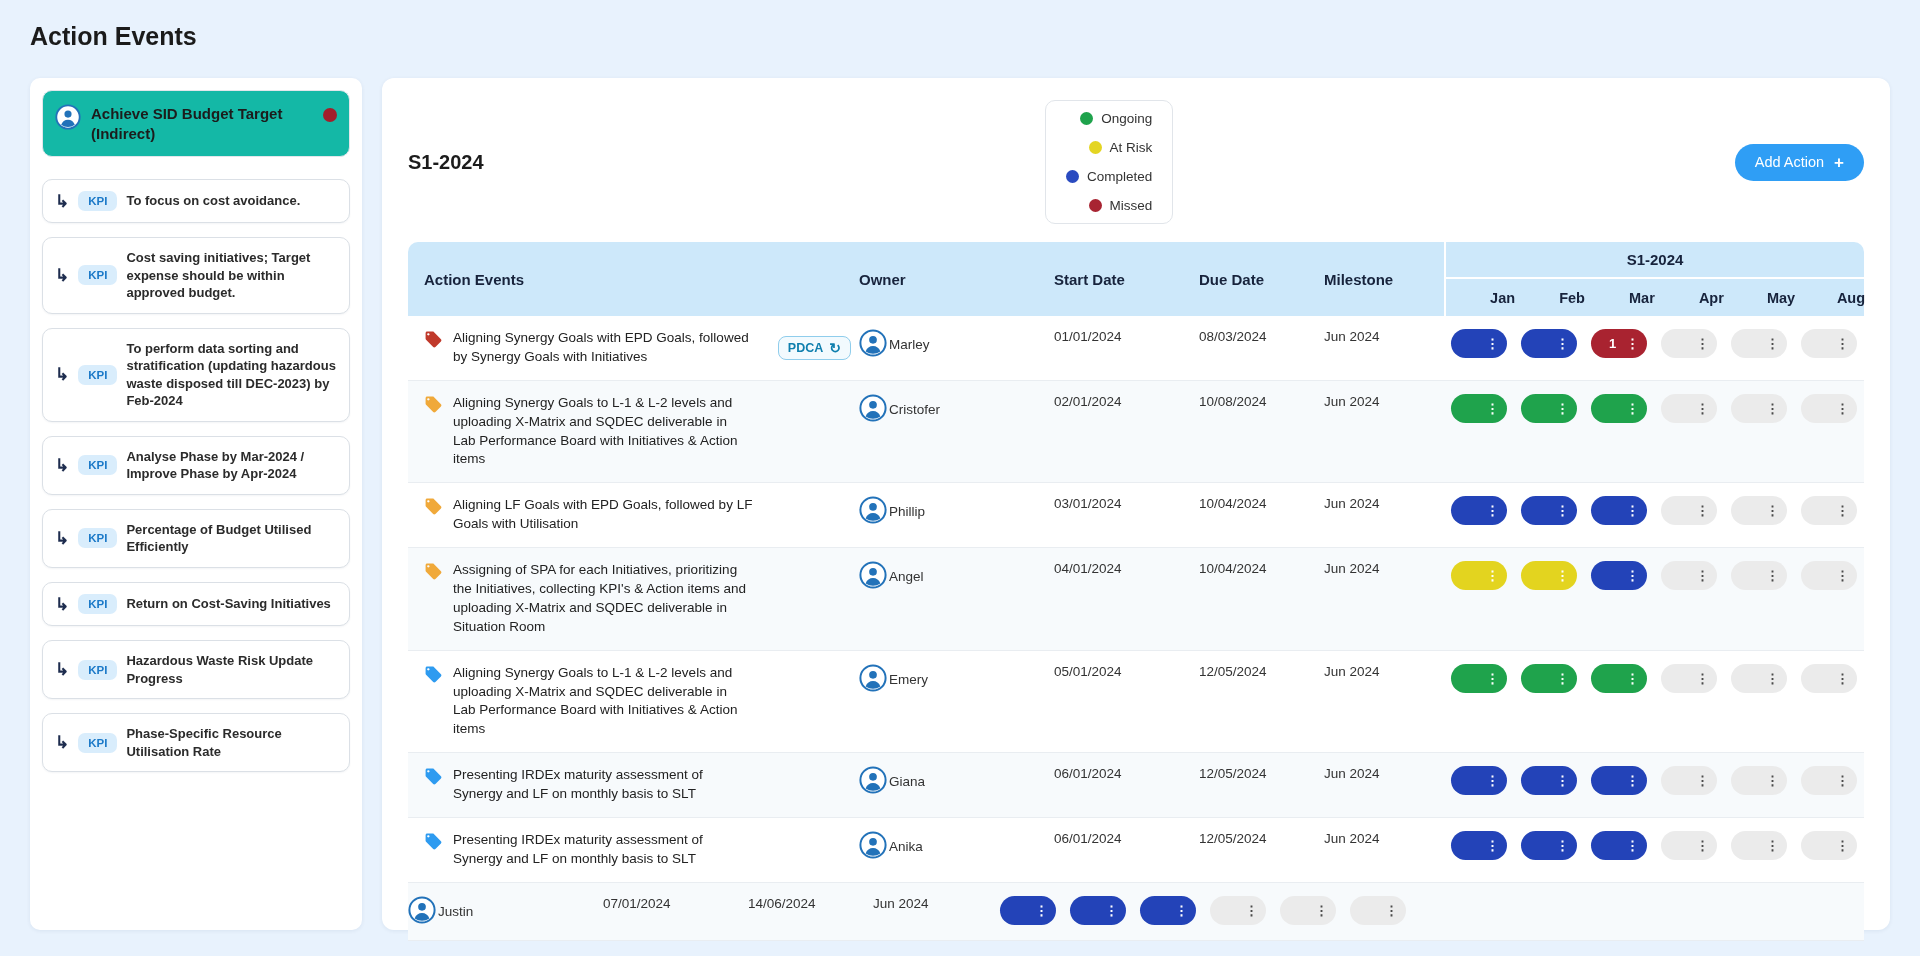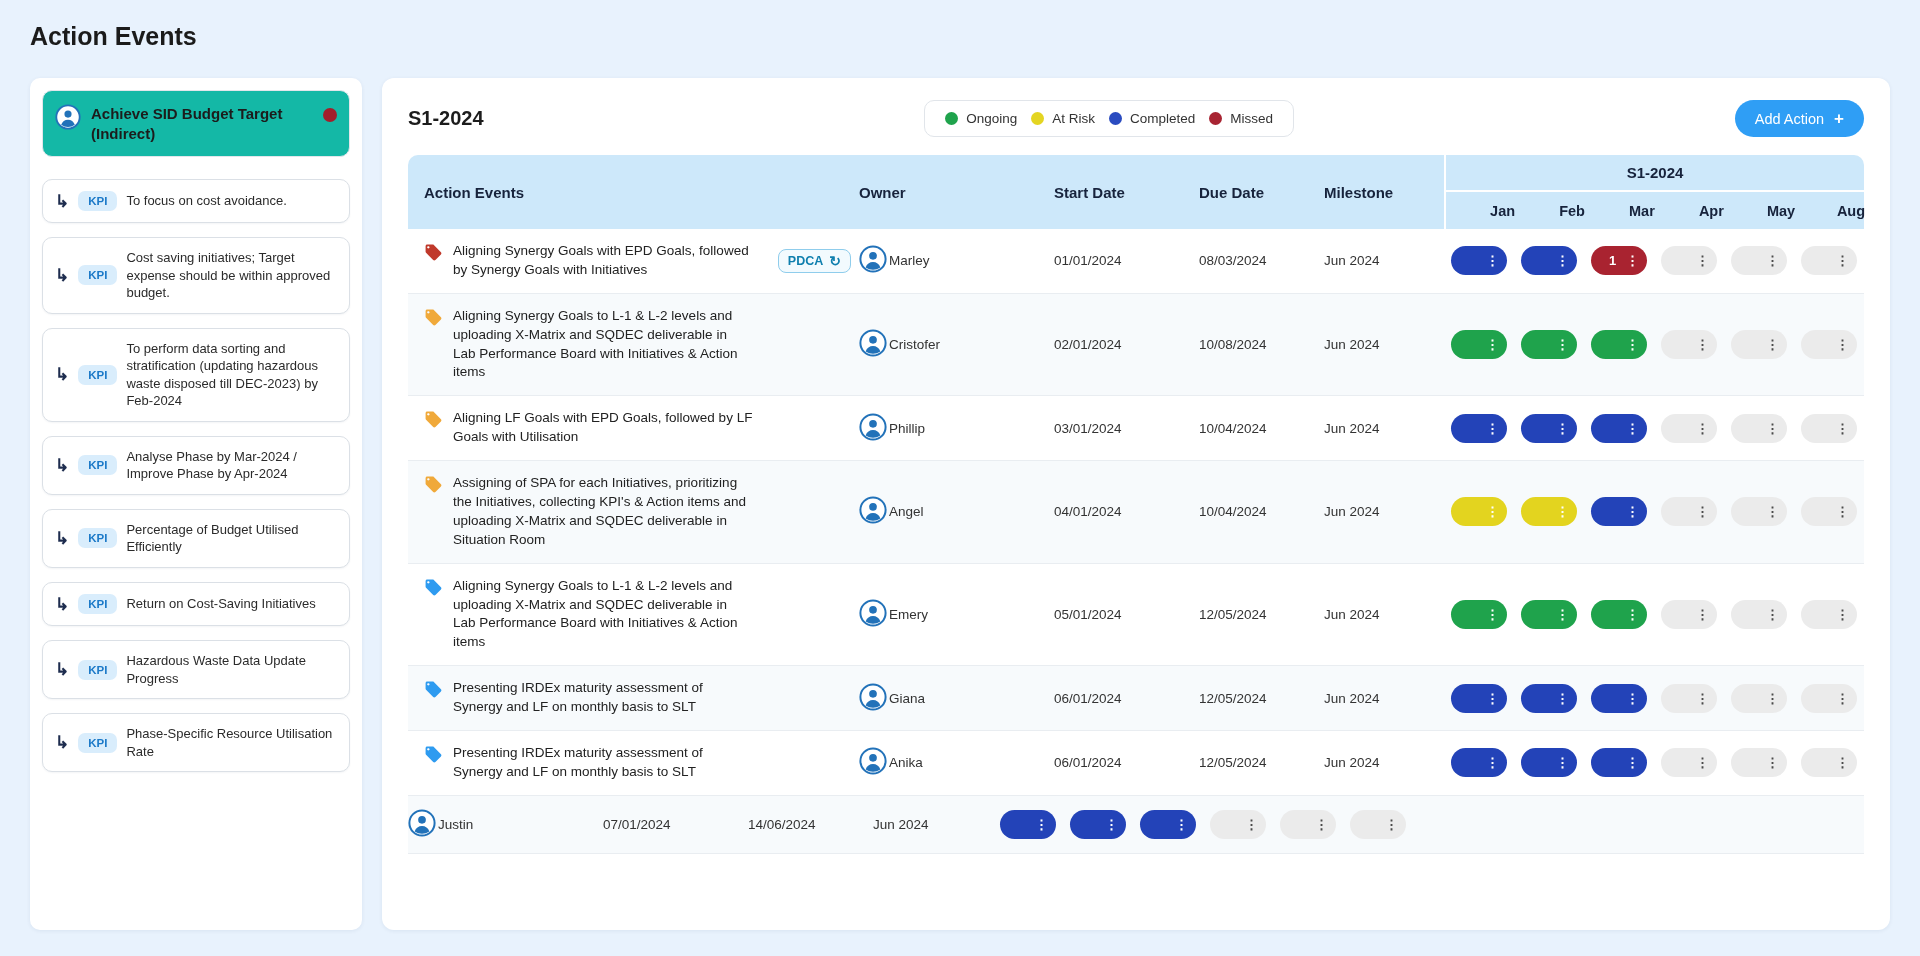--- a/index.html
+++ b/index.html
@@ -25,32 +25,32 @@
   }
   .goal-title { font-weight:700; font-size:15px; color:#1c1c1c; line-height:1.3; flex:1; }
   .goal-dot { width:14px; height:14px; border-radius:50%; margin-top:4px; flex:none; }
   .kpi-card {
     border:1px solid #dbe0e6; border-radius:10px; padding:11px 12px;
     display:flex; gap:9px; align-items:center; margin-bottom:14px;
     background:#fff; box-shadow:0 1px 2px rgba(20,45,80,.05); cursor:pointer;
   }
   .kpi-arrow { color:#1d2c4e; font-size:17px; font-weight:700; line-height:1; flex:none; }
   .kpi-badge { background:#d9edfc; color:#1b79c8; font-weight:700; font-size:11.5px; padding:4px 10px; border-radius:7px; flex:none; }
-  .kpi-text { font-size:13px; color:#2b2b2b; line-height:1.35; flex:1; }
+  .kpi-text { font-size:13px; color:#2b2b2b; line-height:1.35; flex:1;font-weight:bold; }
 
   
   .main-card {
     position:absolute; left:382px; top:78px; width:1508px; height:852px;
     background:#fff; border-radius:12px; box-shadow:0 1px 4px rgba(20,45,80,.07);
   }
   .main-header { display:flex; align-items:center; padding:22px 26px 18px; }
   .period-title { font-size:20px; font-weight:700; color:#1c1c1c; }
   .legend {
     margin:0 auto; display:flex; gap:14px; align-items:flex-end;
-    border:1px solid #e1e5ea; border-radius:10px; padding:10px 20px; background:#fff;
+    border:1px solid #e1e5ea; border-radius:10px; padding:10px 20px; background:#fff;flex-direction:column;
   }
   .legend-item { display:flex; gap:8px; align-items:center; font-size:13.5px; color:#333; }
   .legend-dot { width:13px; height:13px; border-radius:50%; }
   .add-action {
     background:#2f9ef5; color:#fff; border:none; border-radius:20px;
     padding:10px 20px; font-size:14.5px; font-family:inherit;
     display:flex; align-items:center; gap:10px; cursor:pointer;
   }
   .add-plus { font-size:17px; font-weight:700; line-height:1; }
 
@@ -64,21 +64,21 @@
   .th-due { width:125px; }
   .th-milestone { width:120px; }
   .months-group { width:420px; border-left:2px solid #fff; }
   .group-label {
     height:37px; display:flex; align-items:center; justify-content:center;
     font-weight:700; font-size:15px; color:#17233c; border-bottom:2px solid #fff;
   }
   .month-labels { display:flex; height:37px; }
   .month-label { width:70px; display:flex; align-items:center; justify-content:center; font-weight:700; font-size:14.5px; color:#17233c;padding-left:44px; }
 
-  .trow { display:flex; align-items:center; border-bottom:1px solid #e9edf1; padding:13px 0; }
+  .trow { display:flex; align-items:flex-start; border-bottom:1px solid #e9edf1; padding:13px 0; }
   .trow:nth-child(even) { background:#f7fafc; }
   .td { font-size:13.5px; color:#333; }
   .col-action { width:451px; padding-left:16px; display:flex; align-items:center; }
   .action-inner { display:flex; gap:10px; align-items:flex-start; }
   .tag { flex:none; display:flex; margin-top:1px; }
   .action-text { max-width:300px; line-height:1.4; color:#222; }
   .pdca {
     margin-left:auto; margin-right:8px; flex:none;
     border:1.5px solid #8fcdec; background:#f2fafe; border-radius:8px;
     padding:4px 9px; font-weight:700; font-size:12.5px; color:#0f7fae;
@@ -142,21 +142,21 @@
         <span class="kpi-text">Percentage of Budget Utilised Efficiently</span>
       </div>
       <div class="kpi-card">
         <span class="kpi-arrow">↳</span>
         <span class="kpi-badge">KPI</span>
         <span class="kpi-text">Return on Cost-Saving Initiatives</span>
       </div>
       <div class="kpi-card">
         <span class="kpi-arrow">↳</span>
         <span class="kpi-badge">KPI</span>
-        <span class="kpi-text">Hazardous Waste Data Update Progress</span>
+        <span class="kpi-text">Hazardous Waste Risk Update Progress</span>
       </div>
       <div class="kpi-card">
         <span class="kpi-arrow">↳</span>
         <span class="kpi-badge">KPI</span>
         <span class="kpi-text">Phase-Specific Resource Utilisation Rate</span>
       </div>
     </div>
 </aside>
 
 <main class="main-card">

